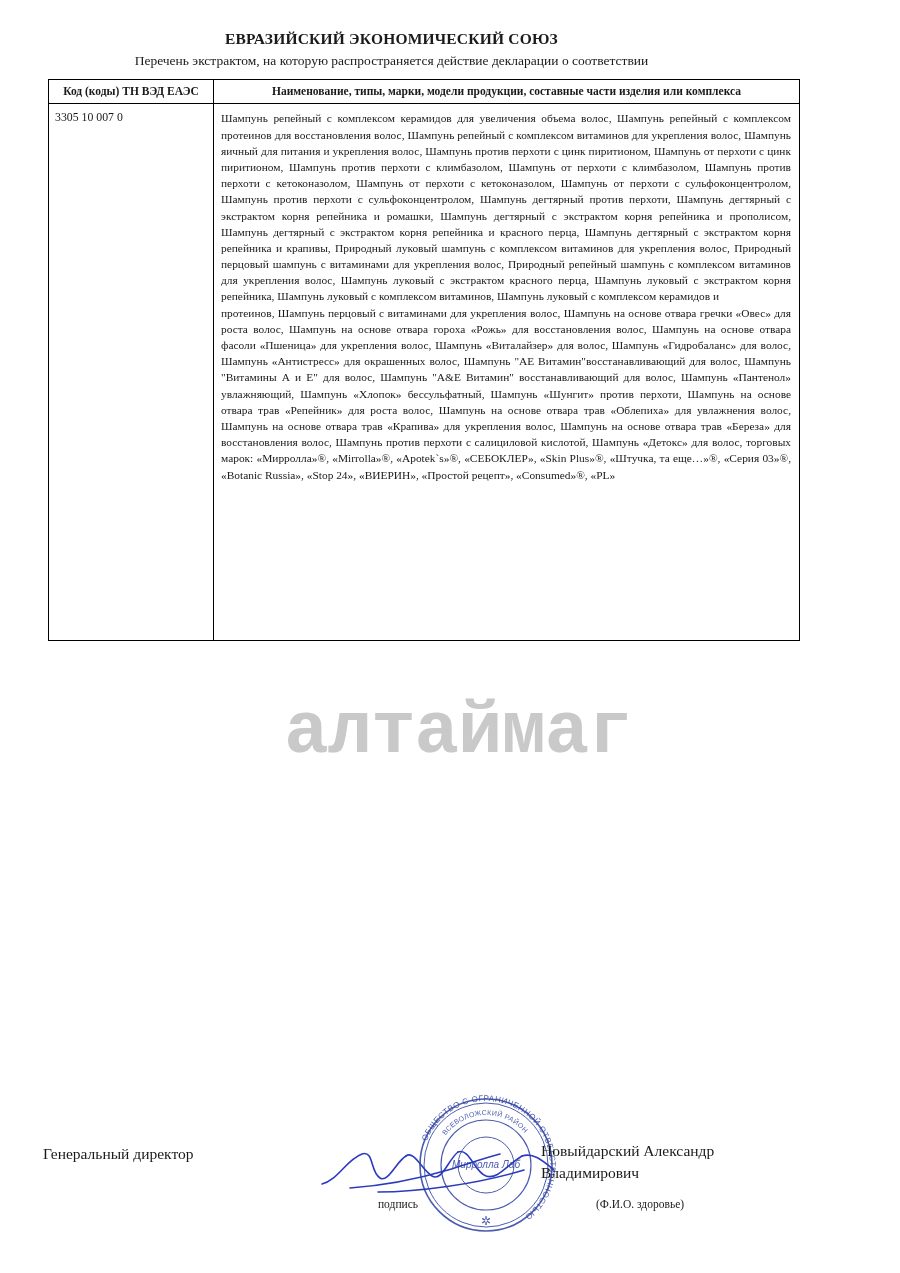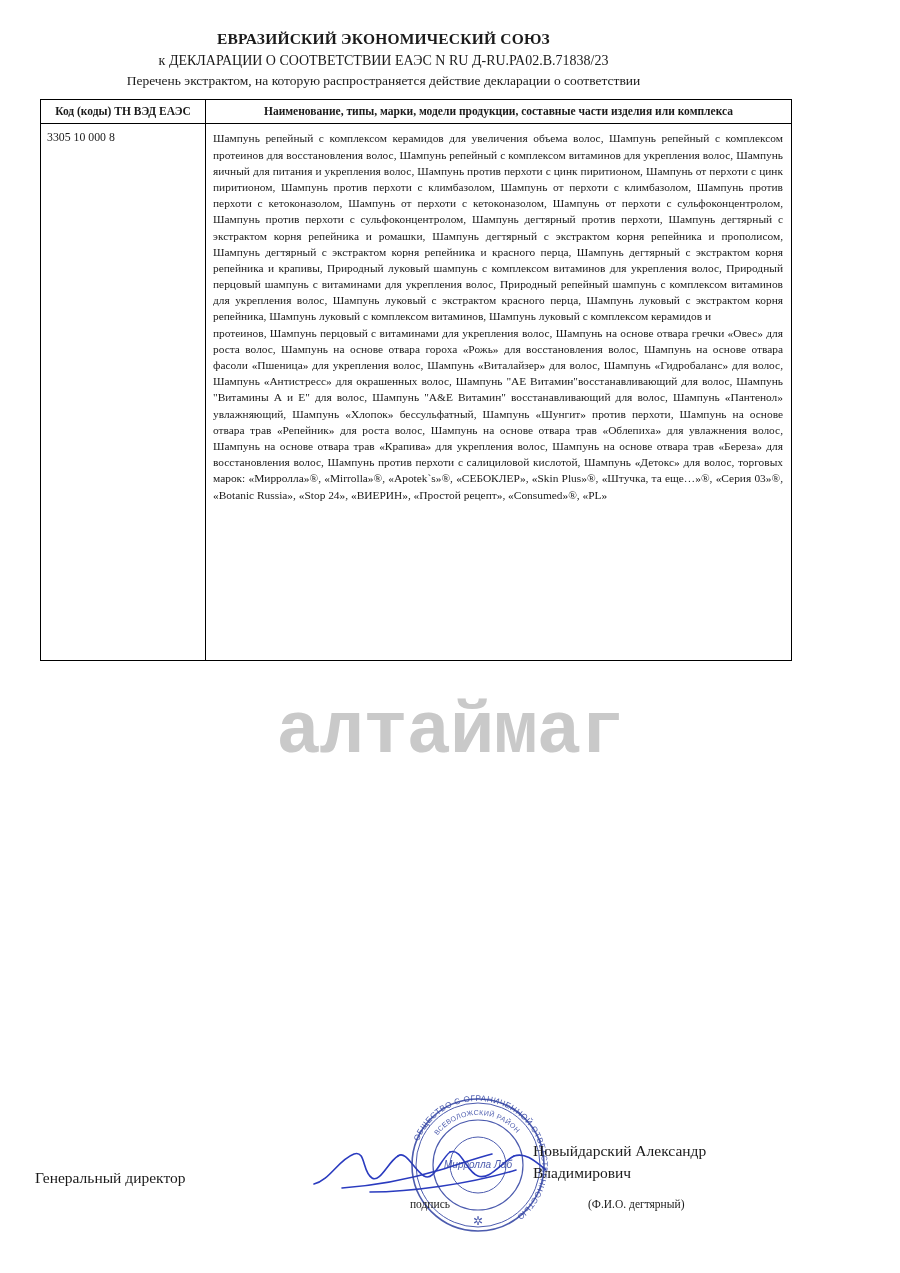--- a/index.html
+++ b/index.html
@@ -14,20 +14,21 @@
     font-family: "Liberation Serif", serif;
     color: #1a1a1a;
     overflow: hidden;
   }
   .page {
     position: relative;
     width: 755px;
     height: 1273px;
     box-sizing: border-box;
     padding: 30px 28px 0 40px;
+    margin-left: 8px;
   }
   .header {
     text-align: center;
   }
   .doc-title {
     font-weight: bold;
     font-size: 15.5px;
     letter-spacing: 0.2px;
     margin-bottom: 5px;
   }
@@ -104,29 +105,29 @@
   .sig-area {
     position: absolute;
     left: 0;
     top: 1120px;
     width: 900px;
     height: 140px;
   }
   .sig-role {
     position: absolute;
     left: 35px;
-    top: 49px;
+    top: 25px;
     font-size: 15.5px;
   }
   .sig-line-label {
     position: absolute;
     left: 330px;
     top: 78px;
     width: 120px;
-    text-align: right;
+    text-align: center;
     font-size: 11.5px;
   }
   .sig-name {
     position: absolute;
     left: 533px;
     top: 20px;
     font-size: 15.5px;
     line-height: 1.45;
     width: 250px;
   }
@@ -153,34 +154,33 @@
     height: 160px;
   }
 </style>
 </head>
 <body>
 
 <div class="page">
 
   <div class="header">
     <div class="doc-title">ЕВРАЗИЙСКИЙ ЭКОНОМИЧЕСКИЙ СОЮЗ</div>
-    <div class="doc-sub2">к ДЕКЛАРАЦИИ О СООТВЕТСТВИИ ЕАЭС N RU Д-RU.РА02.В.71838/23</div>
     <div class="doc-sub3">Перечень экстрактом, на которую распространяется действие декларации о соответствии</div>
   </div>
 
   <table class="prod">
     <thead>
       <tr>
         <th class="col-code">Код (коды) ТН ВЭД ЕАЭС</th>
         <th class="col-name">Наименование, типы, марки, модели продукции, составные части изделия или комплекса</th>
       </tr>
     </thead>
     <tbody>
       <tr>
-        <td class="cell-code">3305 10 000 8</td>
+        <td class="cell-code">3305 10 007 0</td>
         <td class="cell-name">
           <p>Шампунь репейный с комплексом керамидов для увеличения объема волос, Шампунь репейный с комплексом протеинов для восстановления волос, Шампунь репейный с комплексом витаминов для укрепления волос, Шампунь яичный для питания и укрепления волос, Шампунь против перхоти с цинк пиритионом, Шампунь от перхоти с цинк пиритионом, Шампунь против перхоти с климбазолом, Шампунь от перхоти с климбазолом, Шампунь против перхоти с кетоконазолом, Шампунь от перхоти с кетоконазолом, Шампунь от перхоти с сульфоконцентролом, Шампунь против перхоти с сульфоконцентролом, Шампунь дегтярный против перхоти, Шампунь дегтярный с экстрактом корня репейника и ромашки, Шампунь дегтярный с экстрактом корня репейника и прополисом, Шампунь дегтярный с экстрактом корня репейника и красного перца, Шампунь дегтярный с экстрактом корня репейника и крапивы, Природный луковый шампунь с комплексом витаминов для укрепления волос, Природный перцовый шампунь с витаминами для укрепления волос, Природный репейный шампунь с комплексом витаминов для укрепления волос, Шампунь луковый с экстрактом красного перца, Шампунь луковый с экстрактом корня репейника, Шампунь луковый с комплексом витаминов, Шампунь луковый с комплексом керамидов и</p>
           <p>протеинов, Шампунь перцовый с витаминами для укрепления волос, Шампунь на основе отвара гречки «Овес» для роста волос, Шампунь на основе отвара гороха «Рожь» для восстановления волос, Шампунь на основе отвара фасоли «Пшеница» для укрепления волос, Шампунь «Виталайзер» для волос, Шампунь «Гидробаланс» для волос, Шампунь «Антистресс» для окрашенных волос, Шампунь "АЕ Витамин"восстанавливающий для волос, Шампунь "Витамины А и Е" для волос, Шампунь "A&amp;E Витамин" восстанавливающий для волос, Шампунь «Пантенол» увлажняющий, Шампунь «Хлопок» бессульфатный, Шампунь «Шунгит» против перхоти, Шампунь на основе отвара трав «Репейник» для роста волос, Шампунь на основе отвара трав «Облепиха» для увлажнения волос, Шампунь на основе отвара трав «Крапива» для укрепления волос, Шампунь на основе отвара трав «Береза» для восстановления волос, Шампунь против перхоти с салициловой кислотой, Шампунь «Детокс» для волос, торговых марок: «Мирролла»®, «Mirrolla»®, «Apotek`s»®,  «СЕБОКЛЕР», «Skin Plus»®, «Штучка, та еще…»®, «Серия 03»®, «Botanic Russia», «Stop 24», «ВИЕРИН», «Простой рецепт», «Consumed»®, «PL»</p>
         </td>
       </tr>
     </tbody>
   </table>
 
   <div class="watermark">
     <div class="wm-main">алтаймаг</div>
@@ -219,16 +219,16 @@
         <text font-size="7" letter-spacing="0.3">
           <textPath href="#innerArc" startOffset="10%">ВСЕВОЛОЖСКИЙ РАЙОН</textPath>
         </text>
         <text x="80" y="83" font-size="10" text-anchor="middle" font-style="italic">Мирролла Лаб</text>
         <text x="80" y="140" font-size="12" text-anchor="middle">✲</text>
       </g>
     </svg>
 
     <div class="sig-line-label">подпись</div>
     <div class="sig-name">Новыйдарский Александр Владимирович</div>
-    <div class="sig-name-note">(Ф.И.О. дегтярный)</div>
+    <div class="sig-name-note">(Ф.И.О. здоровье)</div>
   </div>
 
 </div>
 
 </body></html>

